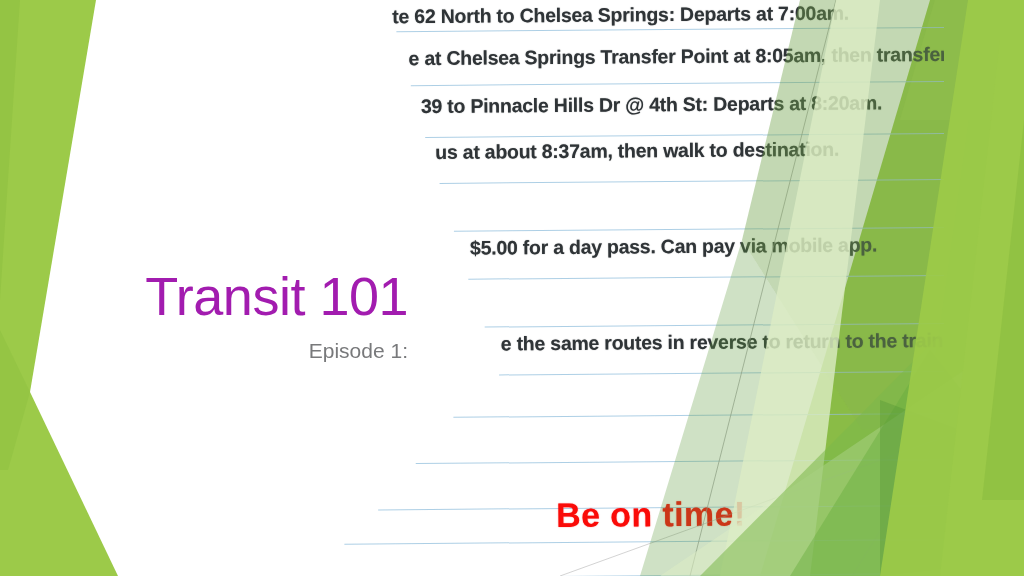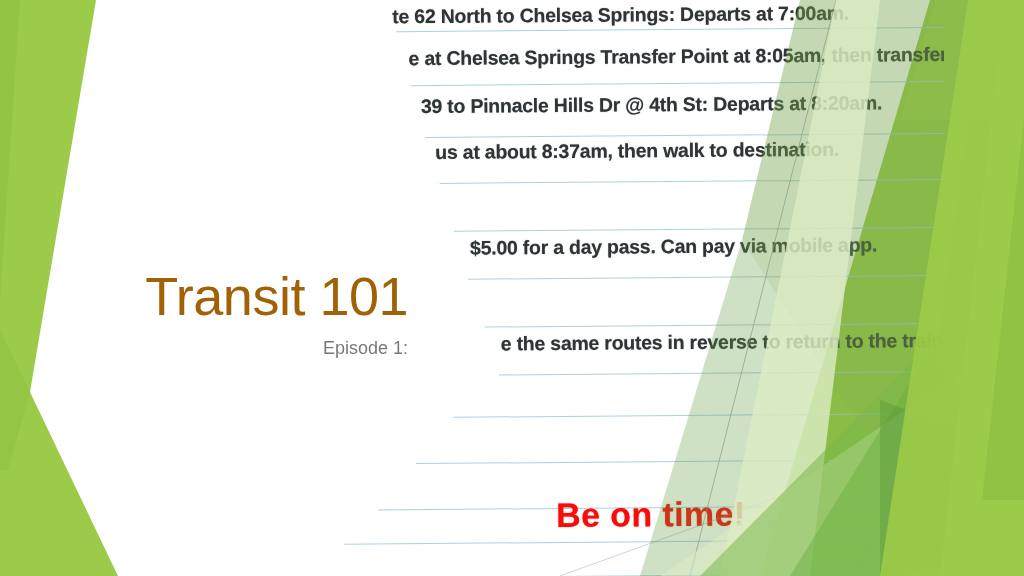--- a/index.html
+++ b/index.html
@@ -95,29 +95,29 @@
     top: 268px;
     width: 312px;
     z-index: 6;
     text-align: right;
   }
   #slide-title {
     margin: 0;
     font-family: "Liberation Sans", sans-serif;
     font-size: 54px;
     font-weight: 400;
-    color: #a16207;
+    color: #a21caf;
     letter-spacing: -0.5px;
     line-height: 1.04;
     white-space: nowrap;
   }
   #subtitle-block {
     margin-top: 12px;
     font-family: "Liberation Sans", sans-serif;
-    font-size: 18px;
+    font-size: 21px;
     font-weight: 400;
     color: #78797b;
     line-height: 1.42;
   }
   .sub-line { display: block; }
 </style>
 </head>
 <body>
 
 <div id="slide">

